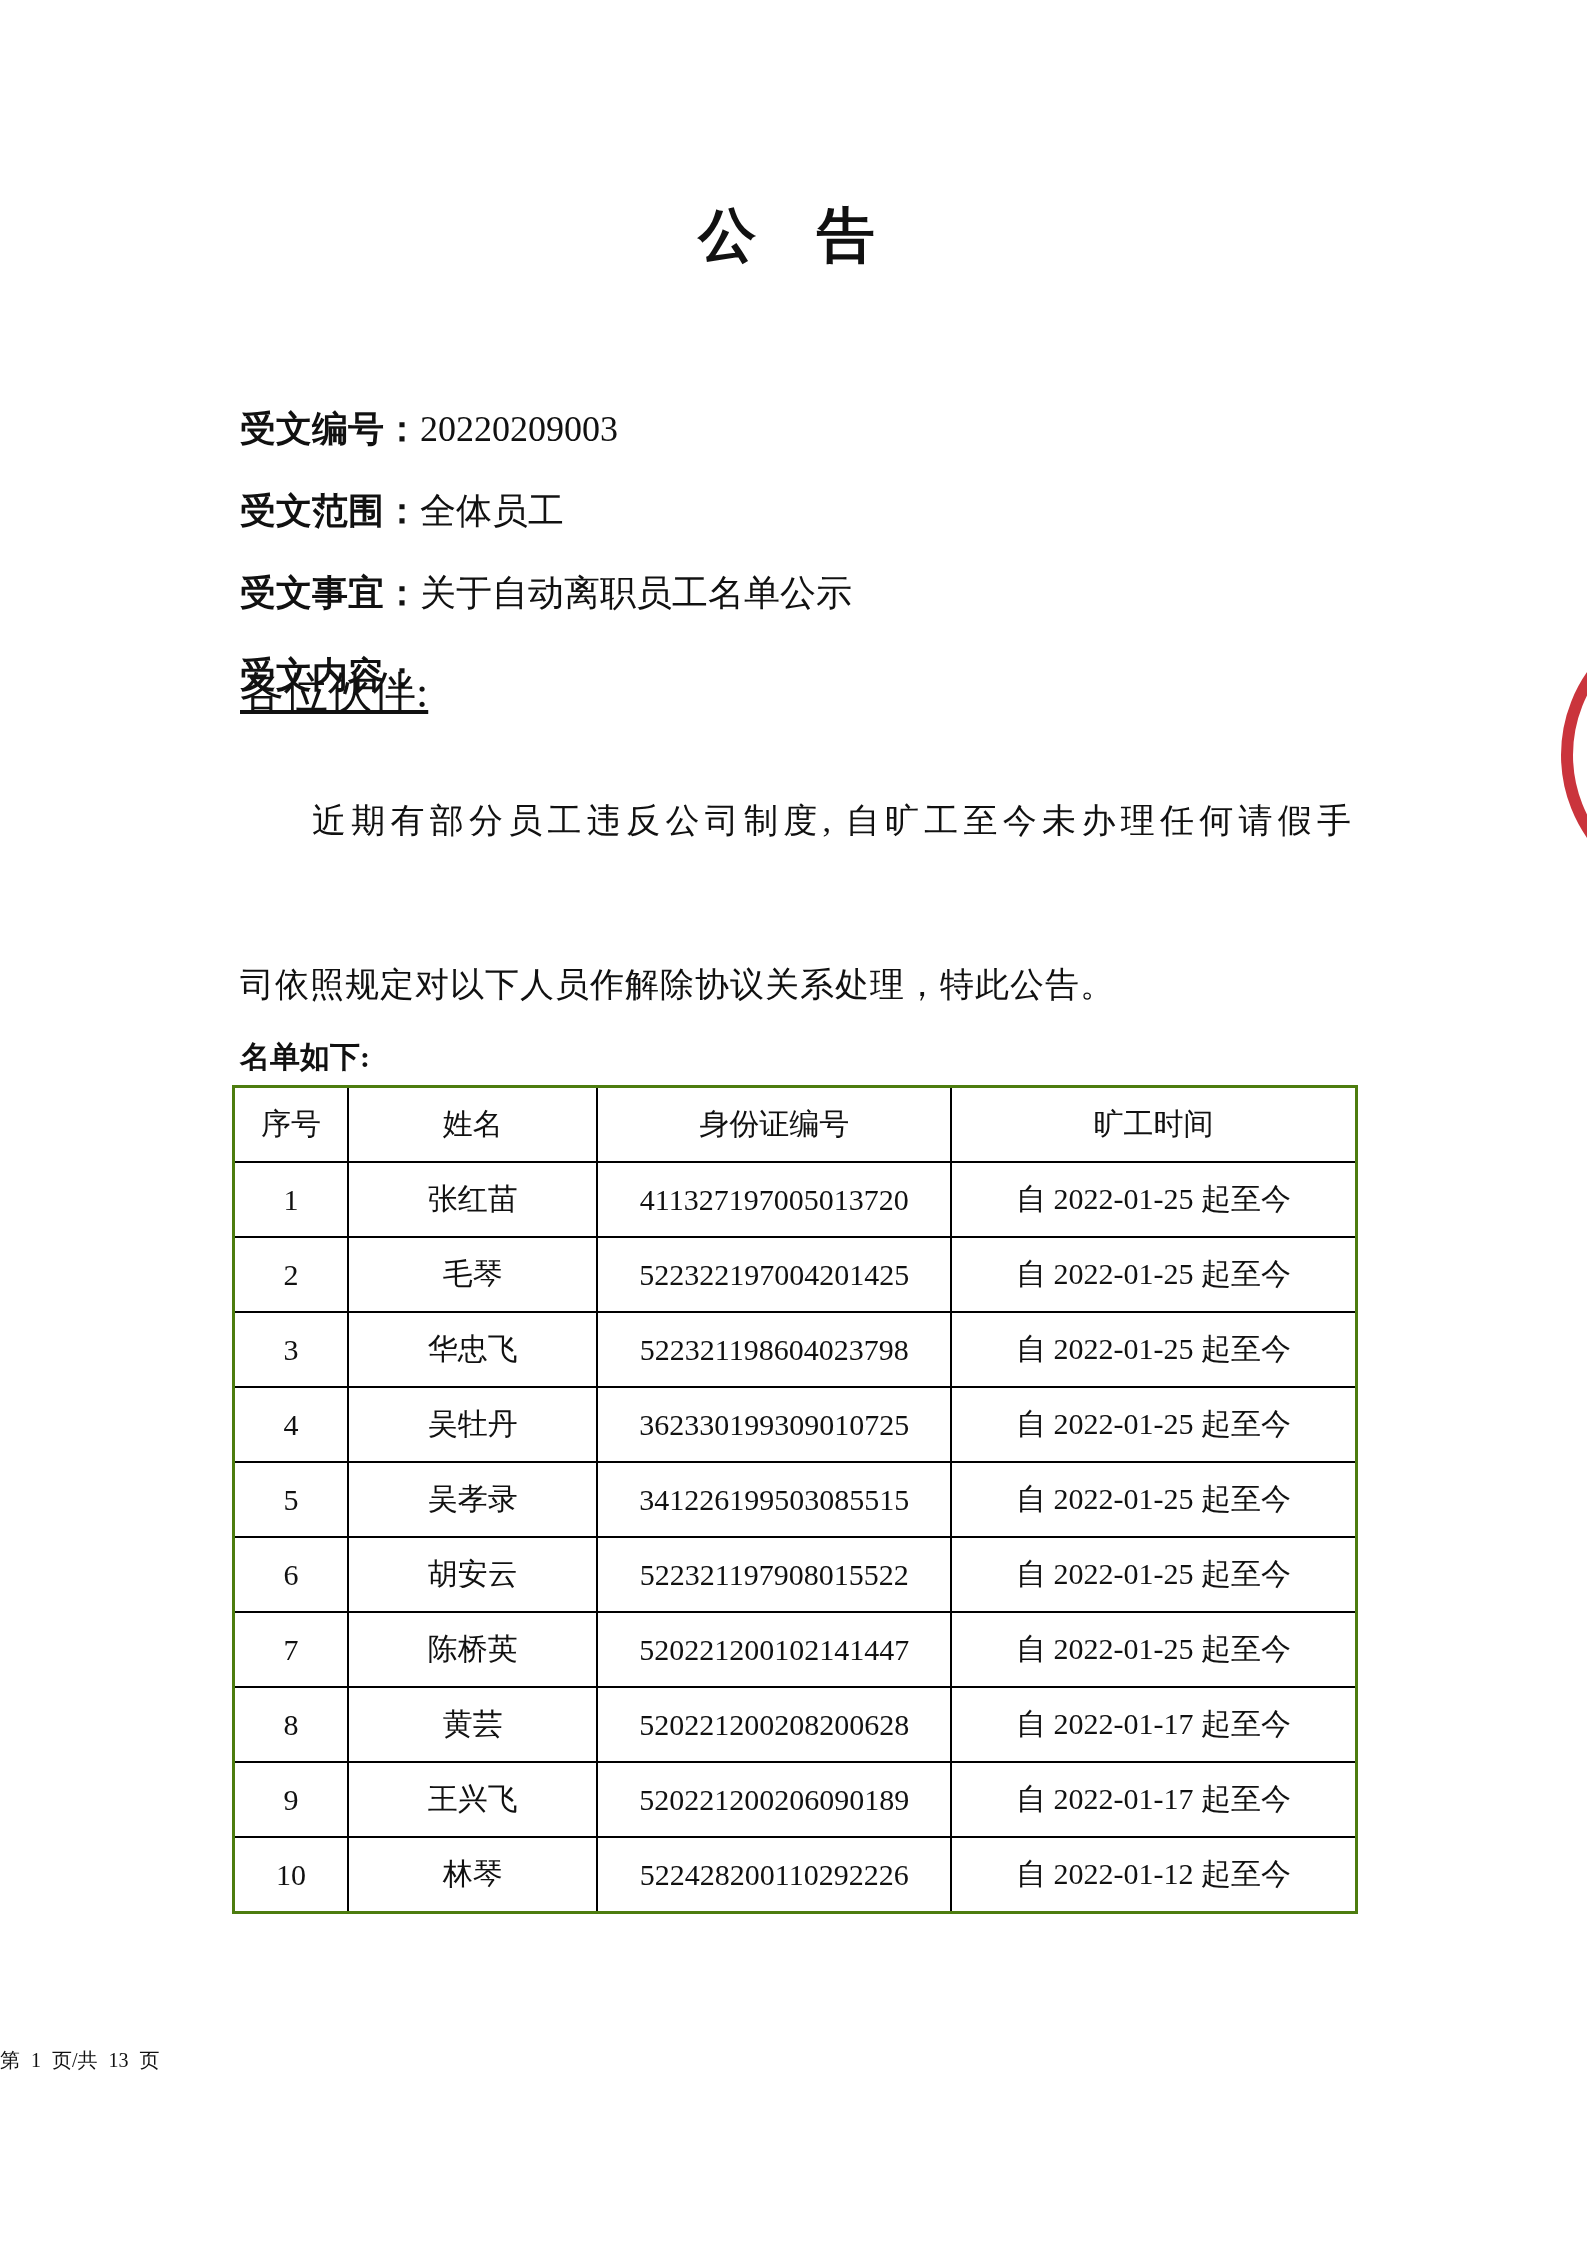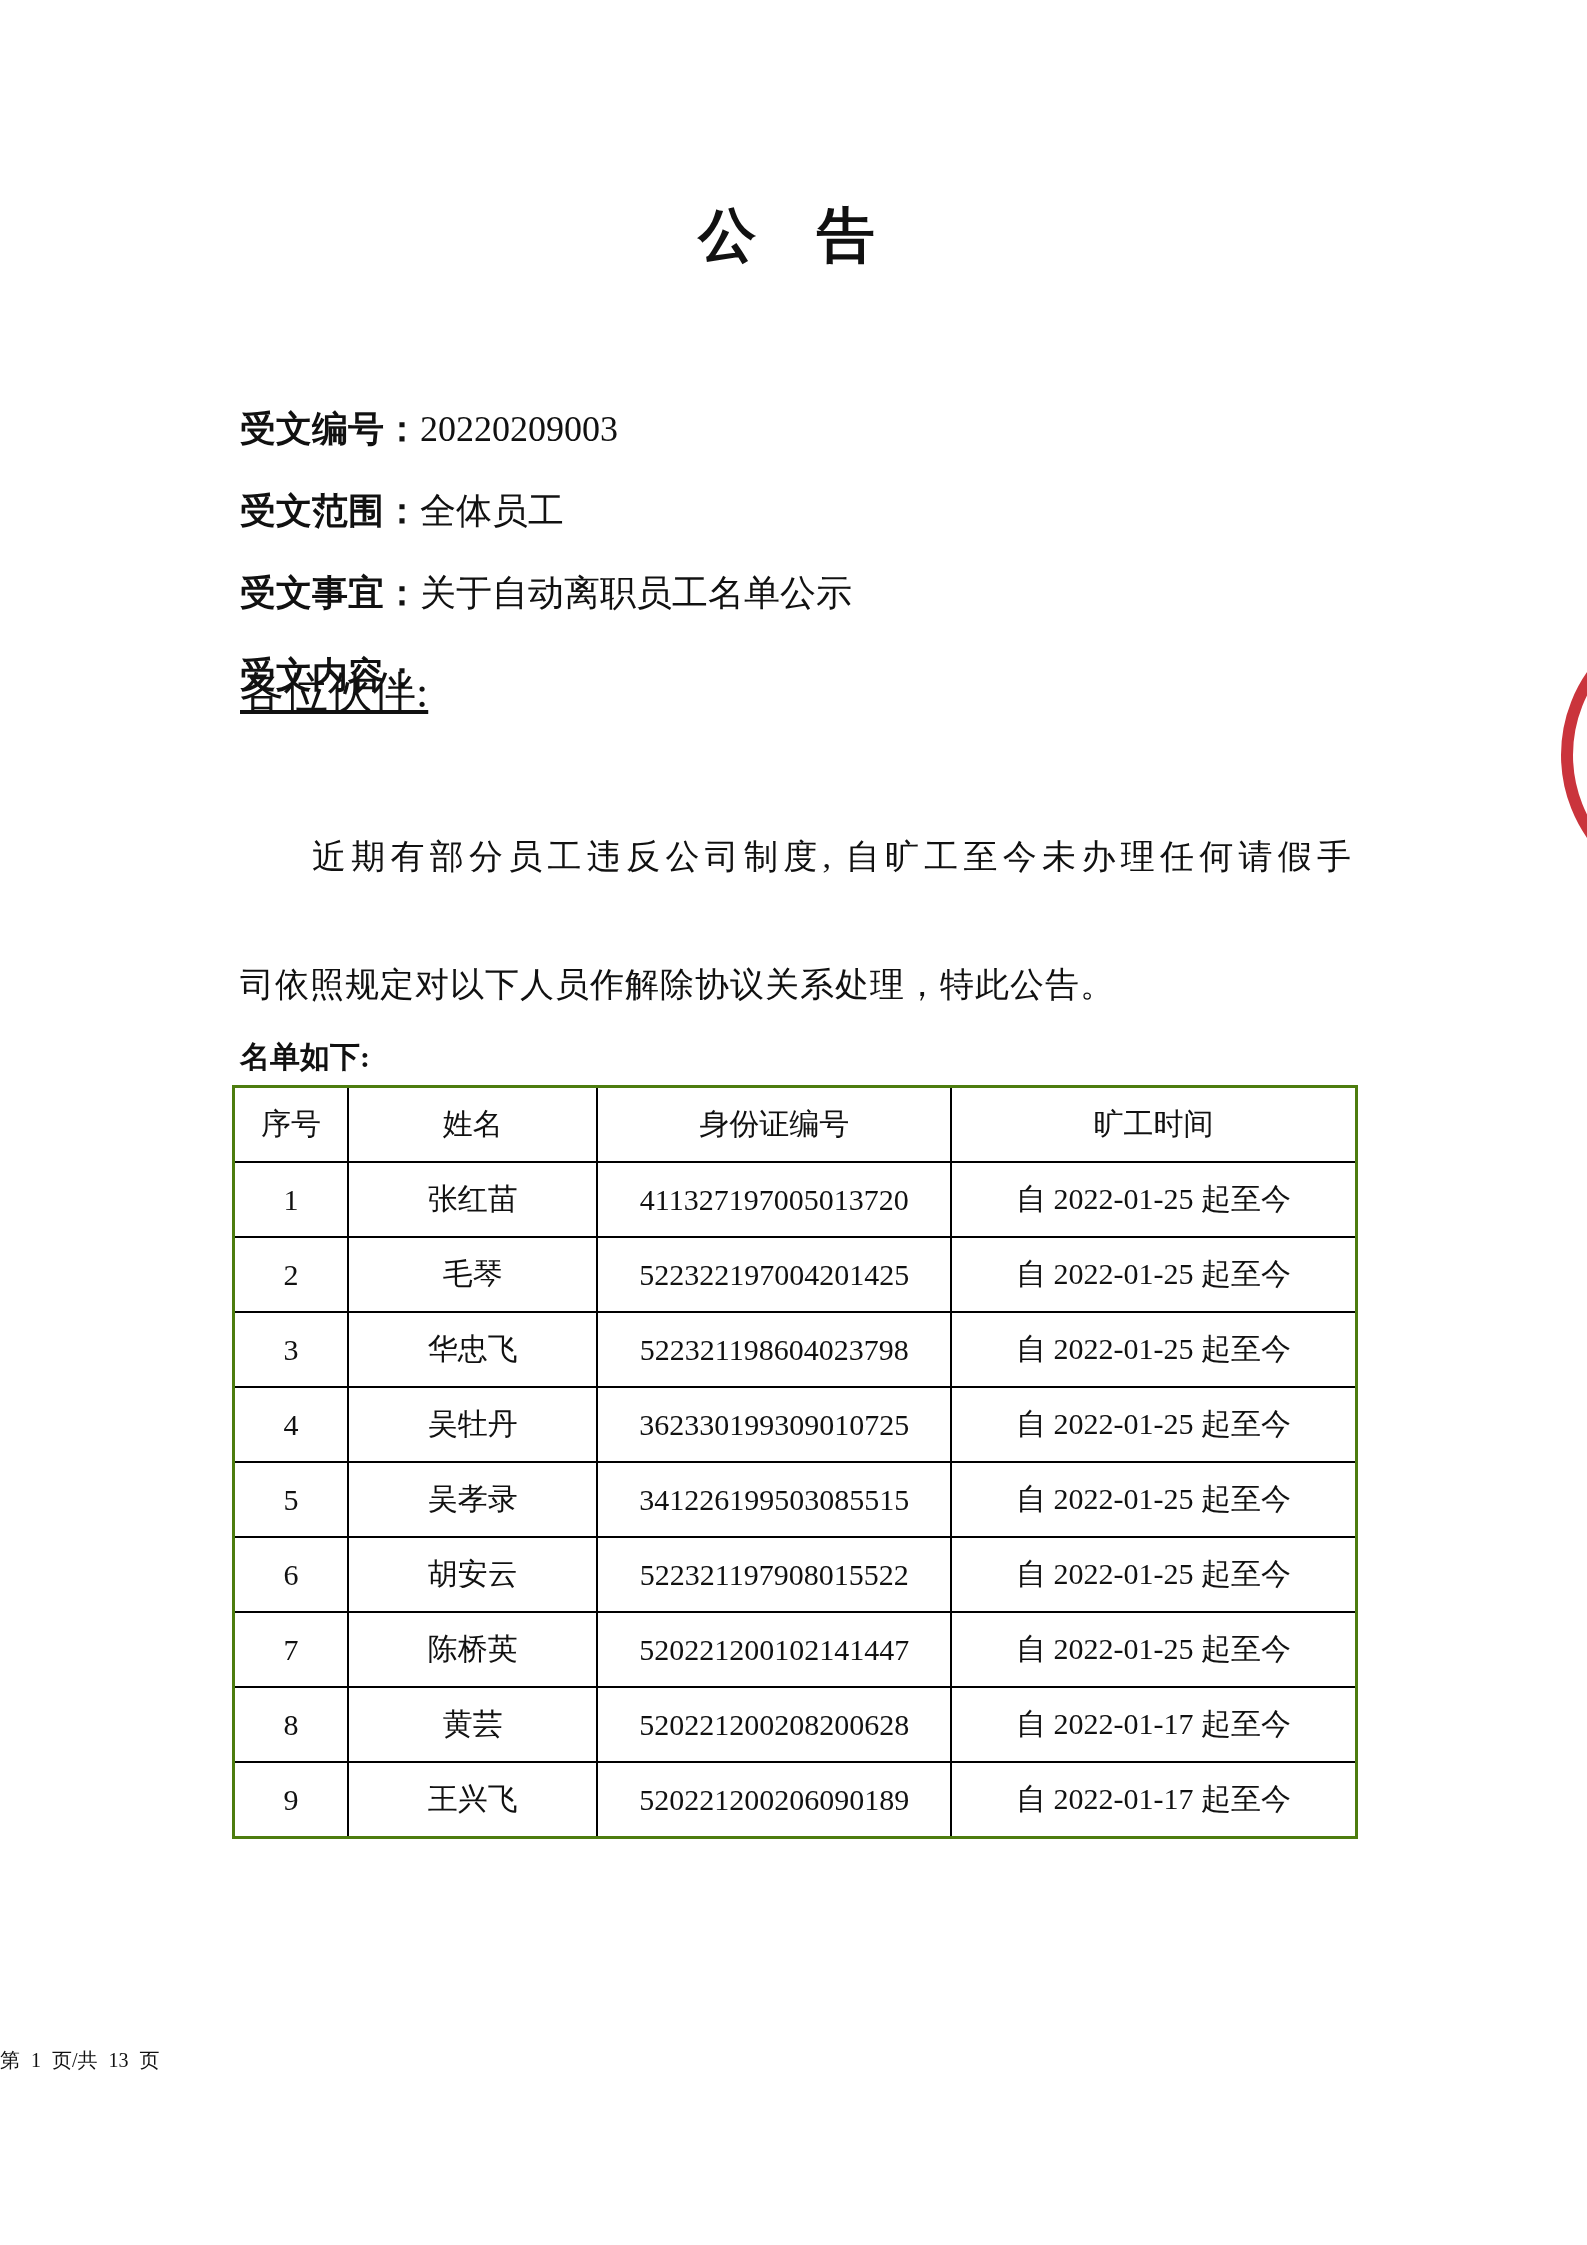--- a/index.html
+++ b/index.html
@@ -30,21 +30,21 @@
   .salutation{
     position:absolute;left:240px;top:671px;
     font-size:44px;line-height:44px;text-decoration:underline;
   }
   .para-line{
     position:absolute;left:240px;width:1112px;
     font-size:34px;line-height:46px;
     letter-spacing:1px;
   }
   .fill{text-align:justify;text-align-last:justify;}
-  .indent{text-indent:72px;margin-top:36px;}
+  .indent{text-indent:72px;}
   .list-label{
     position:absolute;left:240px;top:1039px;
     font-size:30px;line-height:36px;font-weight:700;
   }
   table.roster{
     position:absolute;left:232px;top:1085px;
     width:1126px;
     border-collapse:collapse;table-layout:fixed;
     font-size:30px;
   }
@@ -162,20 +162,26 @@
           <td>黄芸</td>
           <td>520221200208200628</td>
           <td>自 2022-01-17 起至今</td>
         </tr>
         <tr>
           <td>9</td>
           <td>王兴飞</td>
           <td>520221200206090189</td>
           <td>自 2022-01-17 起至今</td>
         </tr>
+        <tr>
+          <td>10</td>
+          <td>林琴</td>
+          <td>522428200110292226</td>
+          <td>自 2022-01-12 起至今</td>
+        </tr>
       </tbody>
   </table>
 
   <div class="footer">第 1 页/共 13 页</div>
 
   <div class="seal" style="border-color: rgb(197, 35, 43);"></div>
 
 </div>
 
 </body></html>

